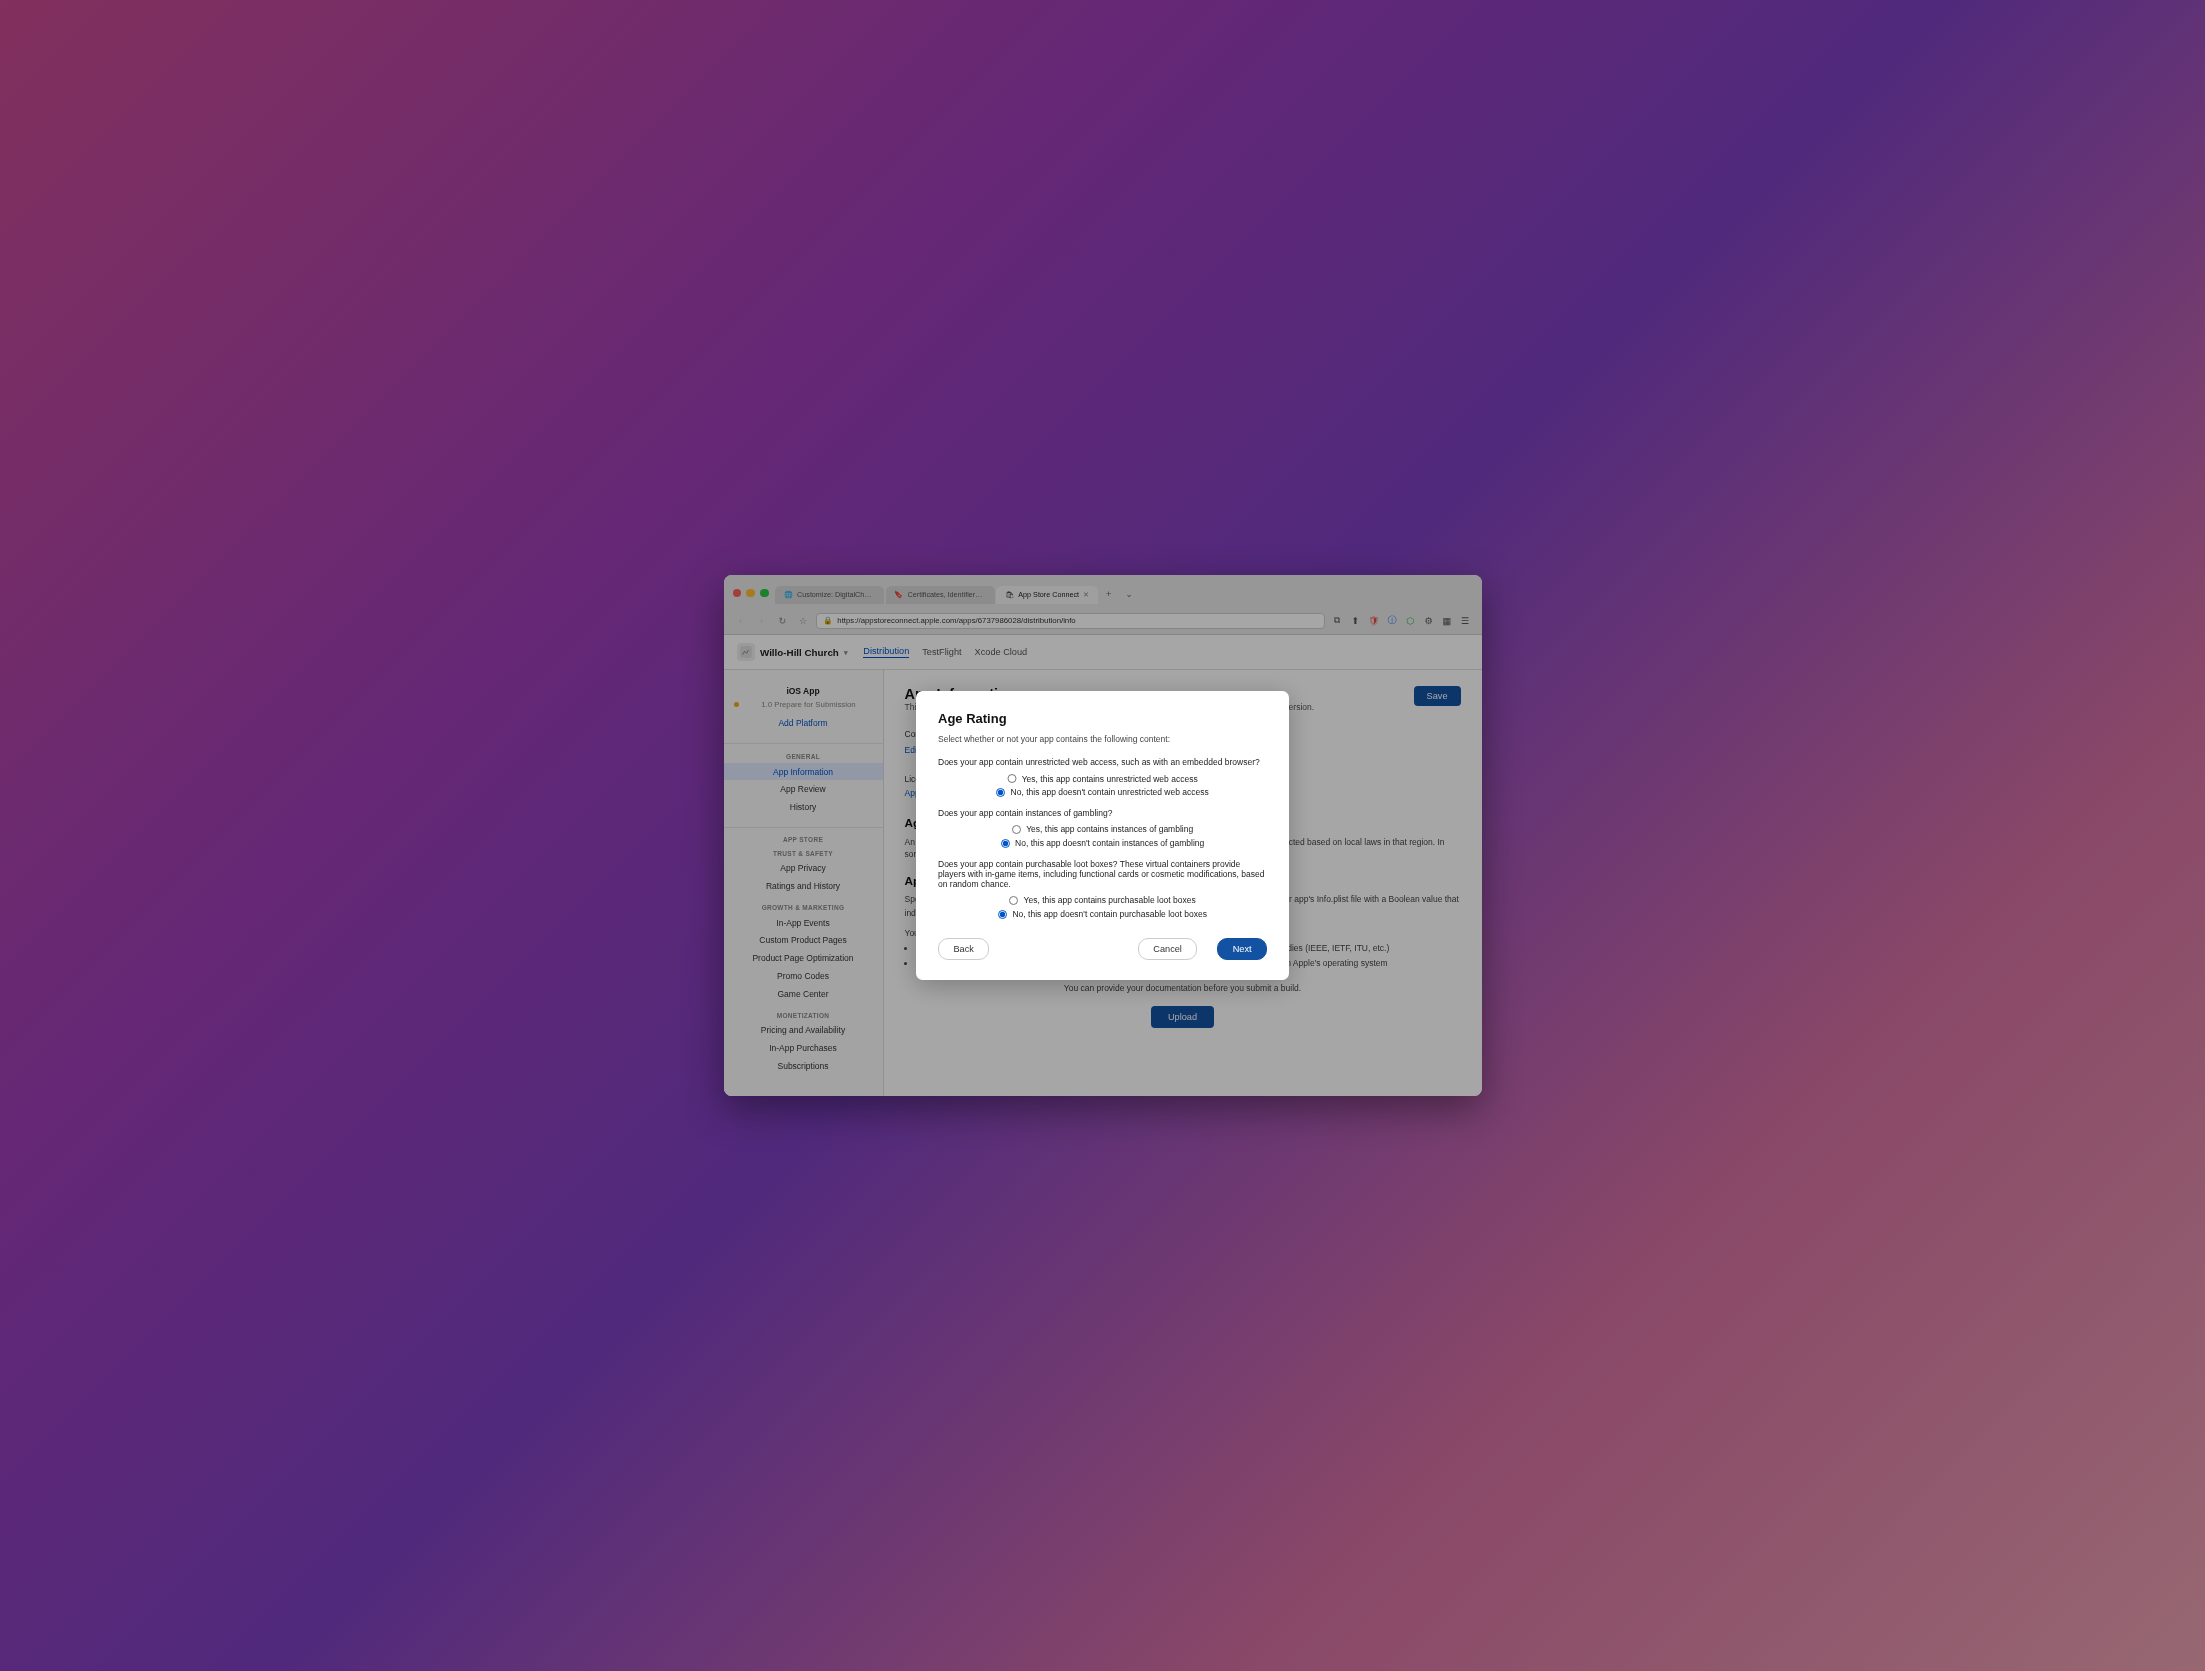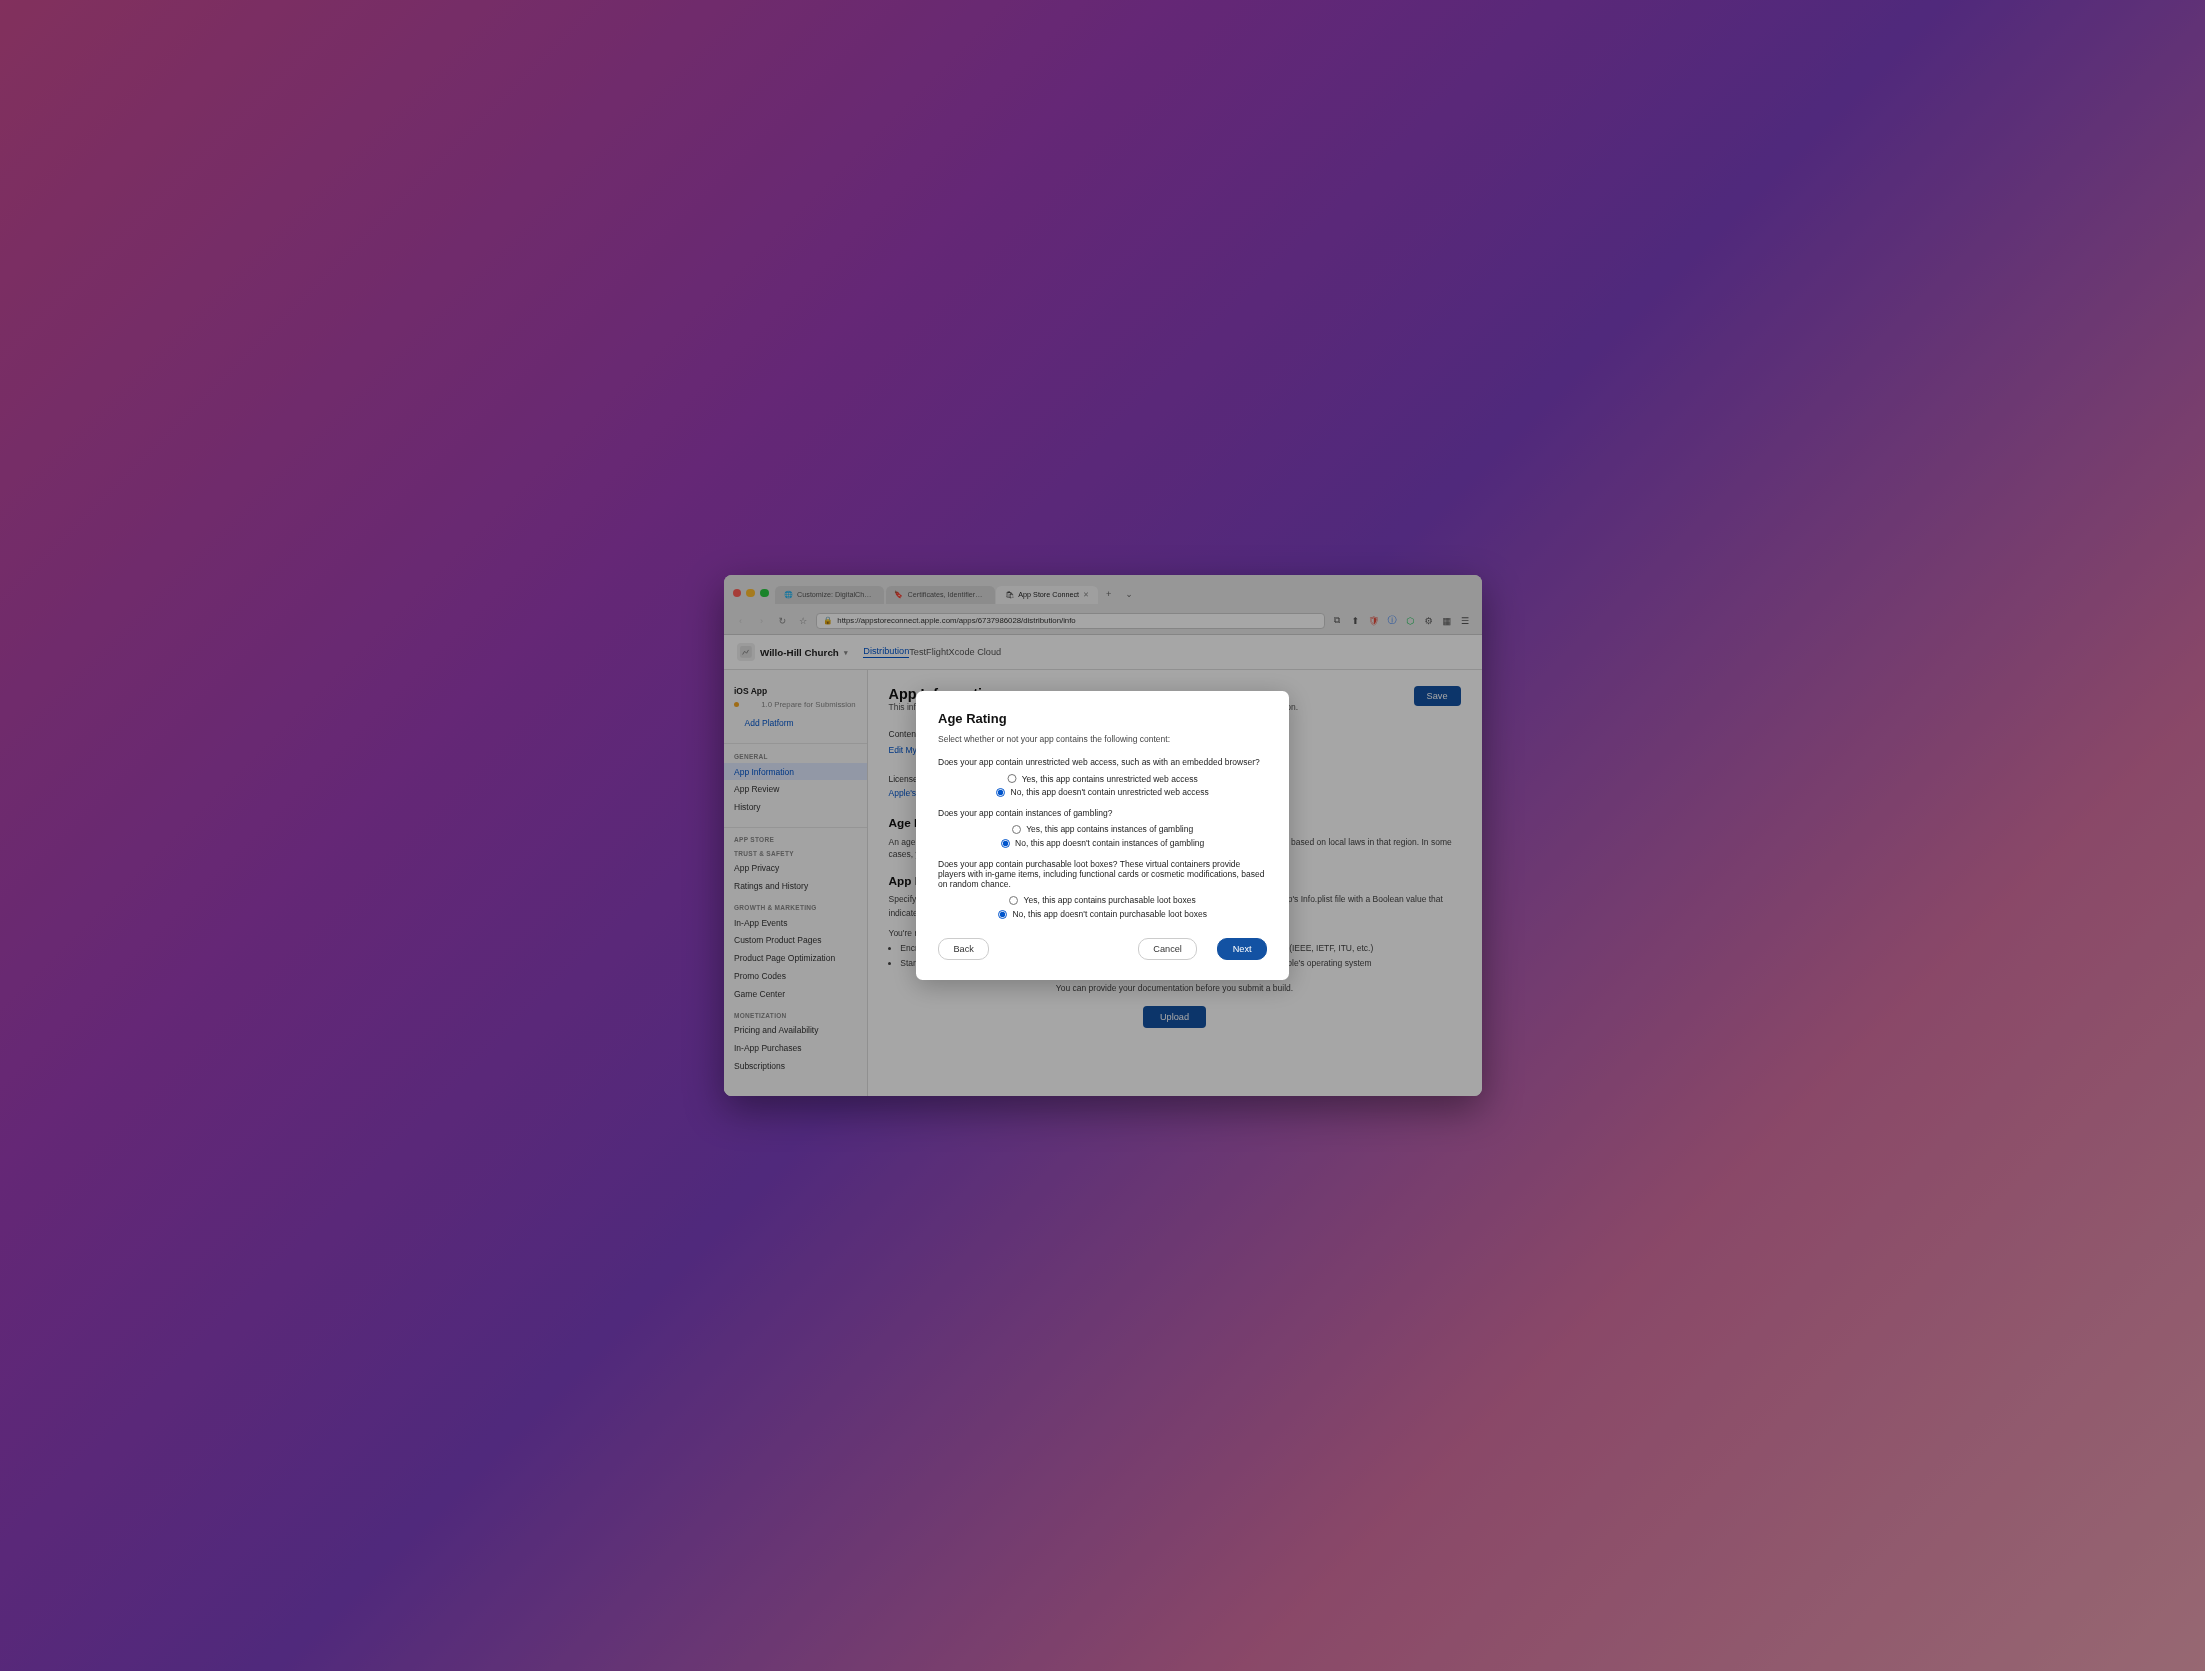--- a/index.html
+++ b/index.html
@@ -176,20 +176,21 @@
       background: #eee;
       border-radius: 3.9px;
       display: flex;
       align-items: center;
       justify-content: center;
       font-size: 10.5px;
     }
 
     .app-nav {
       display: flex;
+      gap: 13px;
       align-items: center;
     }
 
     .app-nav-item {
       font-size: 9.2px;
       color: #555;
       cursor: pointer;
       padding-bottom: 1.3px;
       text-decoration: none;
     }
@@ -201,26 +202,27 @@
 
     
     .main-content {
       display: flex;
       flex: 1;
       overflow: hidden;
     }
 
     
     .sidebar {
-      width: 144px;
+      width: 160px;
       flex-shrink: 0;
       border-right: 0.7px solid #ddd;
       padding: 10.5px 0;
       background: #fafafa;
       overflow-y: auto;
+      text-align: center;
     }
 
     .sidebar-section {
       margin-bottom: 10.5px;
     }
 
     .sidebar-section-header {
       font-size: 6.5px;
       font-weight: 700;
       color: #888;

